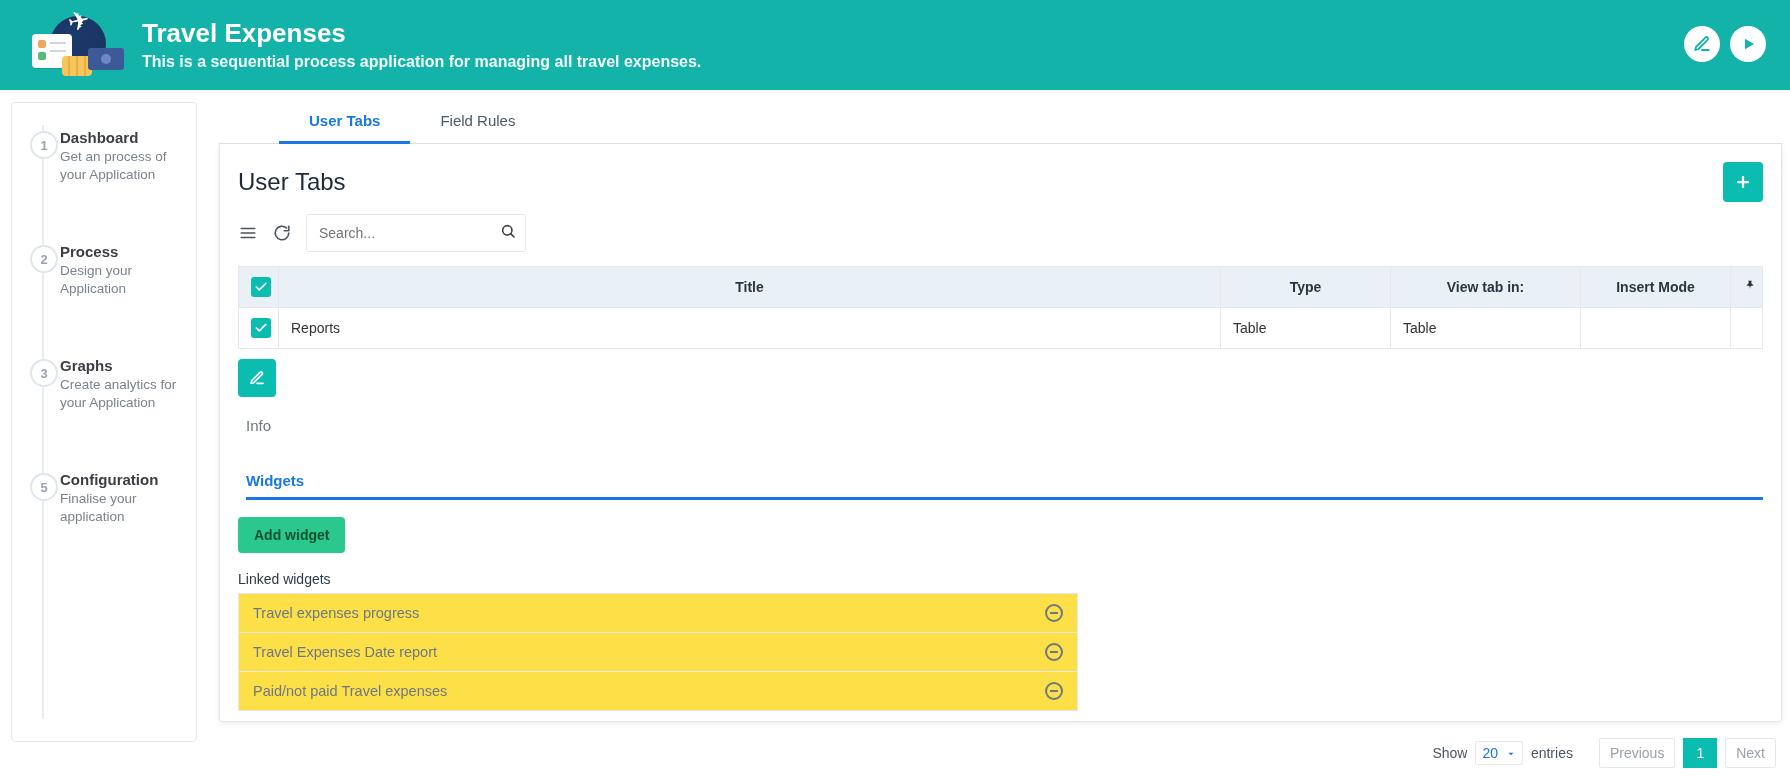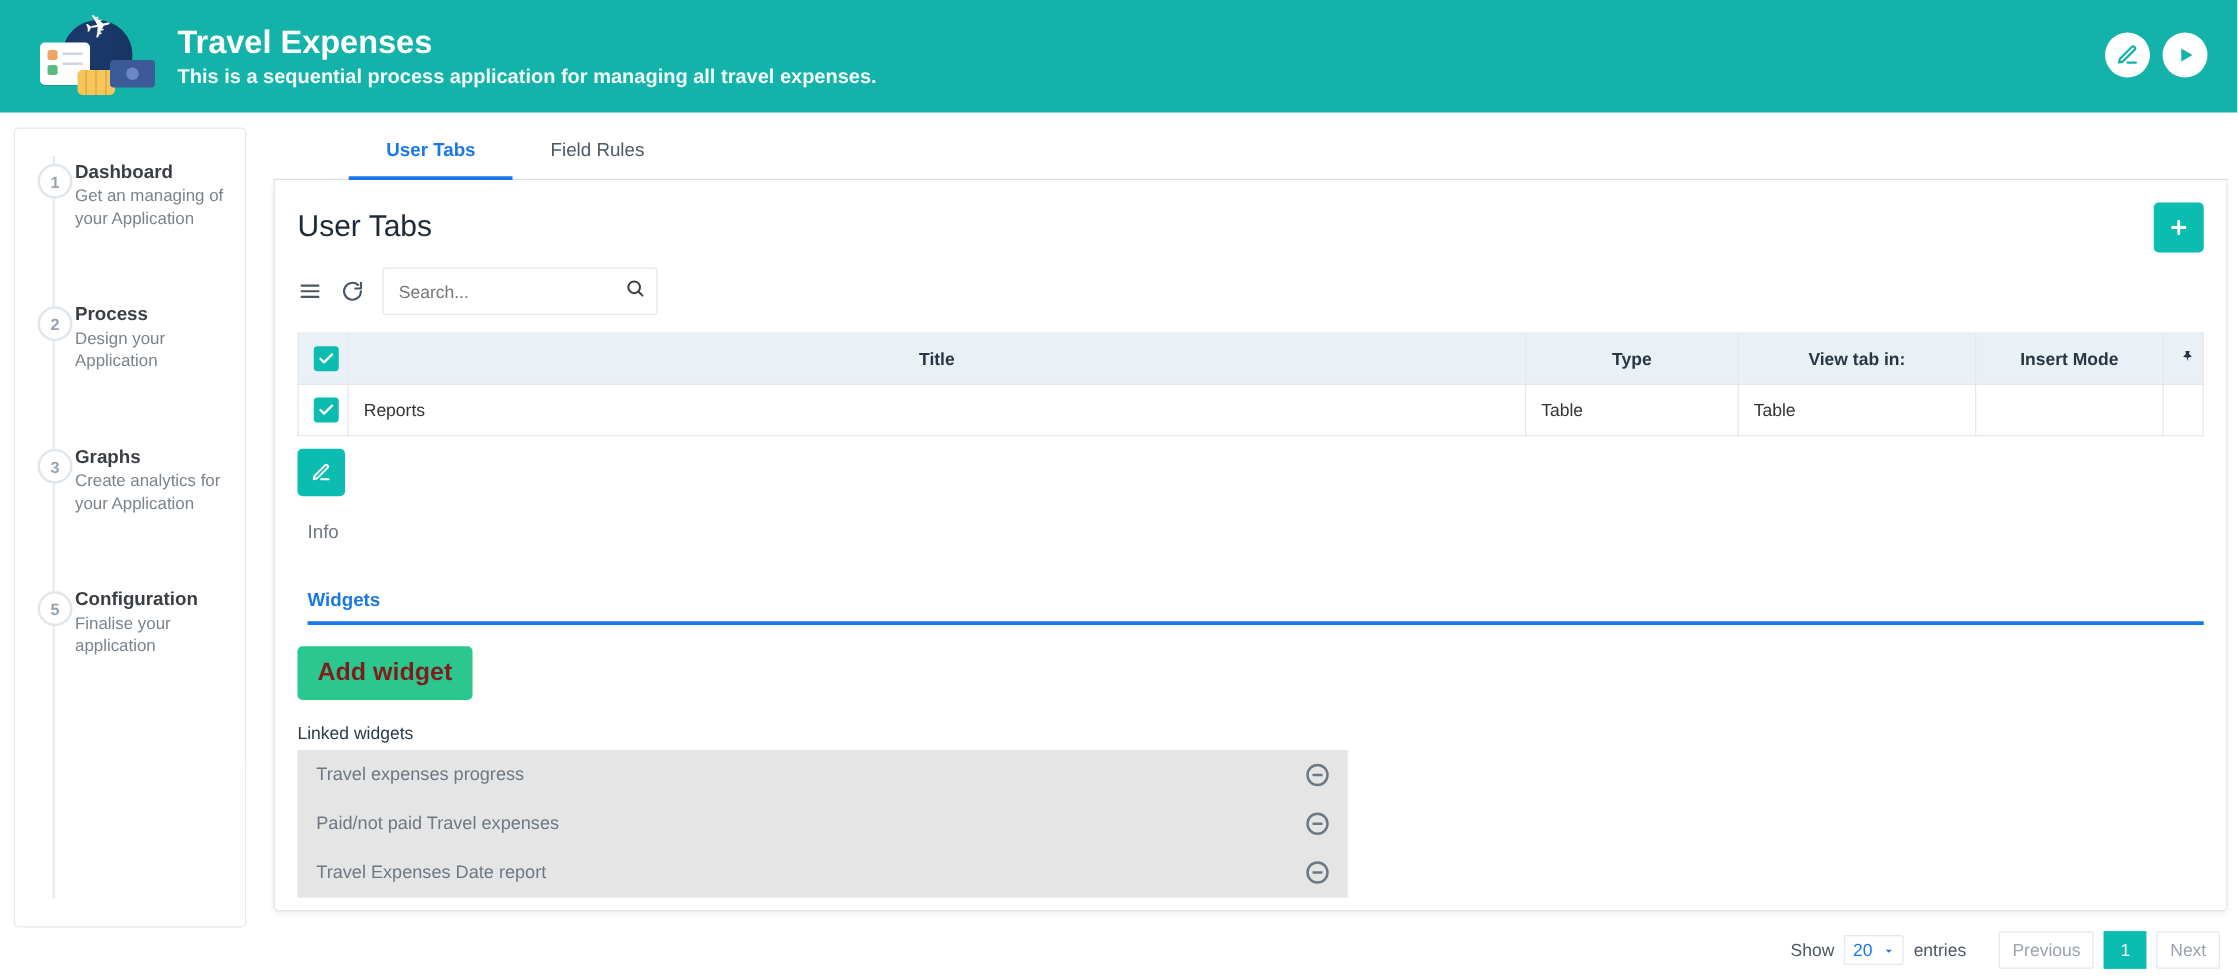--- a/index.html
+++ b/index.html
@@ -81,24 +81,24 @@
   .checkbox{width:20px;height:20px;border-radius:3px;background:var(--teal2);color:#fff;display:inline-flex;align-items:center;justify-content:center;}
   .checkbox svg{width:14px;height:14px;}
 
   .edit-chip{margin-top:10px;width:38px;height:38px;border-radius:4px;background:var(--teal2);color:#fff;display:inline-flex;align-items:center;justify-content:center;cursor:pointer;}
   .edit-chip svg{width:16px;height:16px;}
 
   .subtabs{display:flex;gap:22px;margin-top:12px;border-bottom:1px solid transparent;padding-left:8px;flex-direction:column;}
   .subtab{padding:8px 0;color:#6d7884;font-size:15px;cursor:pointer;}
   .subtab.active{color:var(--blue);font-weight:600;border-bottom:3px solid var(--blue);}
 
-  .add-widget{margin-top:16px;background:var(--green);color:#7f1d1d;border:none;border-radius:4px;padding:10px 16px;font-size:20px;font-weight:600;cursor:pointer;}
+  .add-widget{margin-top:16px;background:var(--green);color:#14532d;border:none;border-radius:4px;padding:10px 16px;font-size:14px;font-weight:600;cursor:pointer;}
   .linked-title{margin-top:18px;font-size:14px;color:#2c3a47;}
   .widget-list{border-radius:4px;margin-top:6px;width:840px;max-width:100%;}
-  .widget-row{display:flex;align-items:center;justify-content:space-between;padding:10px 14px;border:1px solid var(--border);border-top:none;color:#6d7884;font-size:14.5px;background:#e5e5e5;}
+  .widget-row{display:flex;align-items:center;justify-content:space-between;padding:10px 14px;border:1px solid var(--border);border-top:none;color:#6d7884;font-size:14.5px;background:#fde047;}
   .widget-row:first-child{border-top:1px solid var(--border);}
   .rm-icon{width:18px;height:18px;border:2px solid #6d7884;border-radius:50%;position:relative;cursor:pointer;flex:0 0 auto;}
   .rm-icon:after{content:"";position:absolute;left:3px;right:3px;top:50%;height:2px;background:#6d7884;transform:translateY(-50%);} 
 
   .pager{display:flex;align-items:center;gap:8px;justify-content:flex-end;margin-top:16px;margin-right:6px;font-size:14px;color:#4a5662;}
   .page-select{border:1px solid var(--border);border-radius:2px;padding:3px 6px;color:var(--blue);font-weight:400;}
   .page-select svg{width:10px;height:10px;margin-left:4px;vertical-align:middle;}
   .pg-btn{border:1px solid var(--border);border-radius:2px;padding:6px 10px;color:#9aa3ac;cursor:default;}
   .pg-cur{background:var(--teal2);color:#fff;border:1px solid var(--teal2);border-radius:0;padding:6px 12px;}
 
@@ -149,21 +149,21 @@
 </div>
 
 <div class="page">
 
   <aside class="sidebar">
     <div class="steps-line"></div>
 
     <div class="step">
       <span class="badge">1</span>
       <div class="t">Dashboard</div>
-      <div class="d">Get an managing of your Application</div>
+      <div class="d">Get an process of your Application</div>
     </div>
 
     <div class="step">
       <span class="badge">2</span>
       <div class="t">Process</div>
       <div class="d">Design your Application</div>
     </div>
 
     <div class="step">
       <span class="badge">3</span>
@@ -285,25 +285,25 @@
       <button class="add-widget">Add widget</button>
 
       <div class="linked-title">Linked widgets</div>
 
       <div class="widget-list">
         <div class="widget-row">
           <span>Travel expenses progress</span>
           <span class="rm-icon"></span>
         </div>
         <div class="widget-row">
+          <span>Travel Expenses Date report</span>
+          <span class="rm-icon"></span>
+        </div>
+        <div class="widget-row">
           <span>Paid/not paid Travel expenses</span>
-          <span class="rm-icon"></span>
-        </div>
-        <div class="widget-row">
-          <span>Travel Expenses Date report</span>
           <span class="rm-icon"></span>
         </div>
       </div>
     </div>
 
     <div class="pager">
       <span>Show</span>
       <span class="page-select">
         <span>20</span>
         <svg viewBox="0 0 24 24" fill="currentColor">

